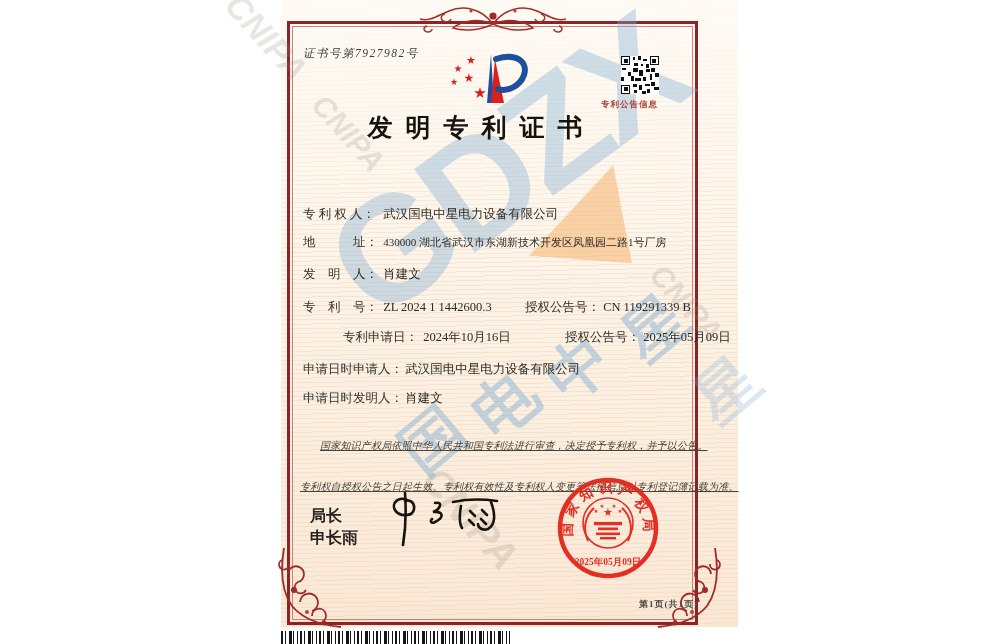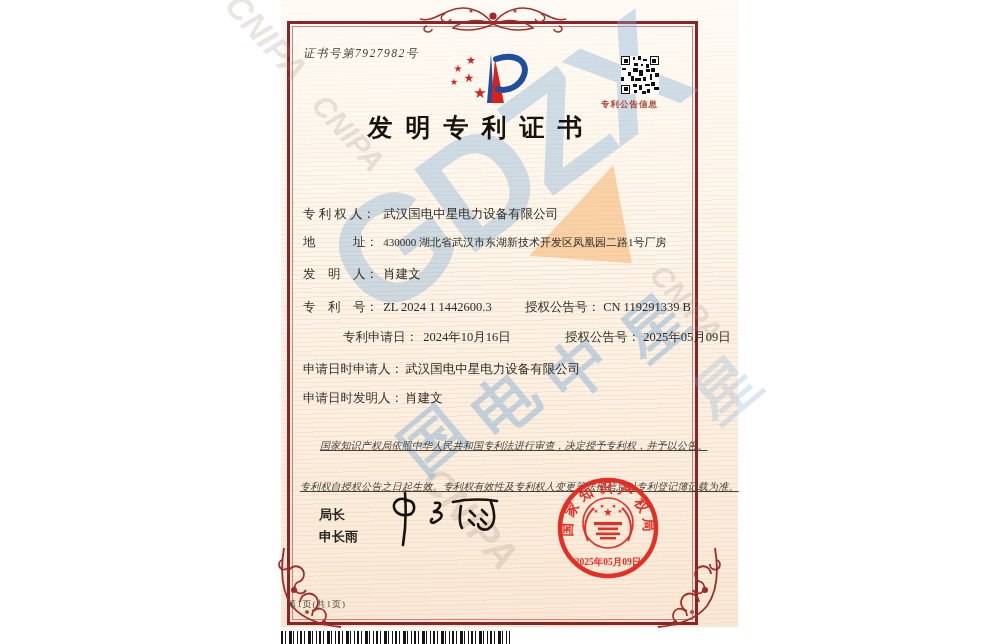--- a/index.html
+++ b/index.html
@@ -48,26 +48,26 @@
   .row .val{color:#2c2a25;}
   .row .val.small{font-size:11px;}
   .col2{position:absolute;left:217px;top:0;white-space:nowrap;text-align:right;}
   .col2 .lbl2{display:inline-block;width:80px;}
 
   .notice{position:absolute;left:300px;top:438px;width:390px;font-size:10px;line-height:16px;
           font-style:italic;color:#45423a;letter-spacing:.2px;text-decoration:underline;}
   .notice .l1{text-indent:2em;white-space:nowrap;}
   .notice .l2{white-space:nowrap;margin-top:25px;}
 
-  .director{position:absolute;left:319px;top:505px;font-family:Liberation Mono, monospace;
-            font-size:13px;font-weight:700;color:#26231e;line-height:22px;}
+  .director{position:absolute;left:310px;top:505px;font-family:Liberation Sans, sans-serif;
+            font-size:16px;font-weight:700;color:#26231e;line-height:22px;}
   .signature{position:absolute;left:383px;top:489px;width:132px;height:62px;}
   .seal{position:absolute;left:555px;top:475px;width:106px;height:106px;opacity:.95;}
-  .footer-page{position:absolute;left:287px;top:598px;width:411px;text-align:left;font-size:9px;
-               color:#4c4942;letter-spacing:1px;}
+  .footer-page{position:absolute;left:287px;top:598px;width:411px;text-align:right;font-size:9px;
+               color:#4c4942;letter-spacing:1px;font-weight:bold;}
 
   .barcode{position:absolute;left:281px;top:631px;width:229px;height:13px;z-index:4;background:
     repeating-linear-gradient(90deg,#151515 0 2px,#fff 2px 4px,#151515 4px 5px,#fff 5px 8px,
       #151515 8px 11px,#fff 11px 12px,#151515 12px 13px,#fff 13px 16px,#151515 16px 17px,#fff 17px 19px);}
 </style>
 </head>
 <body>
 
 <div id="canvas">
 

